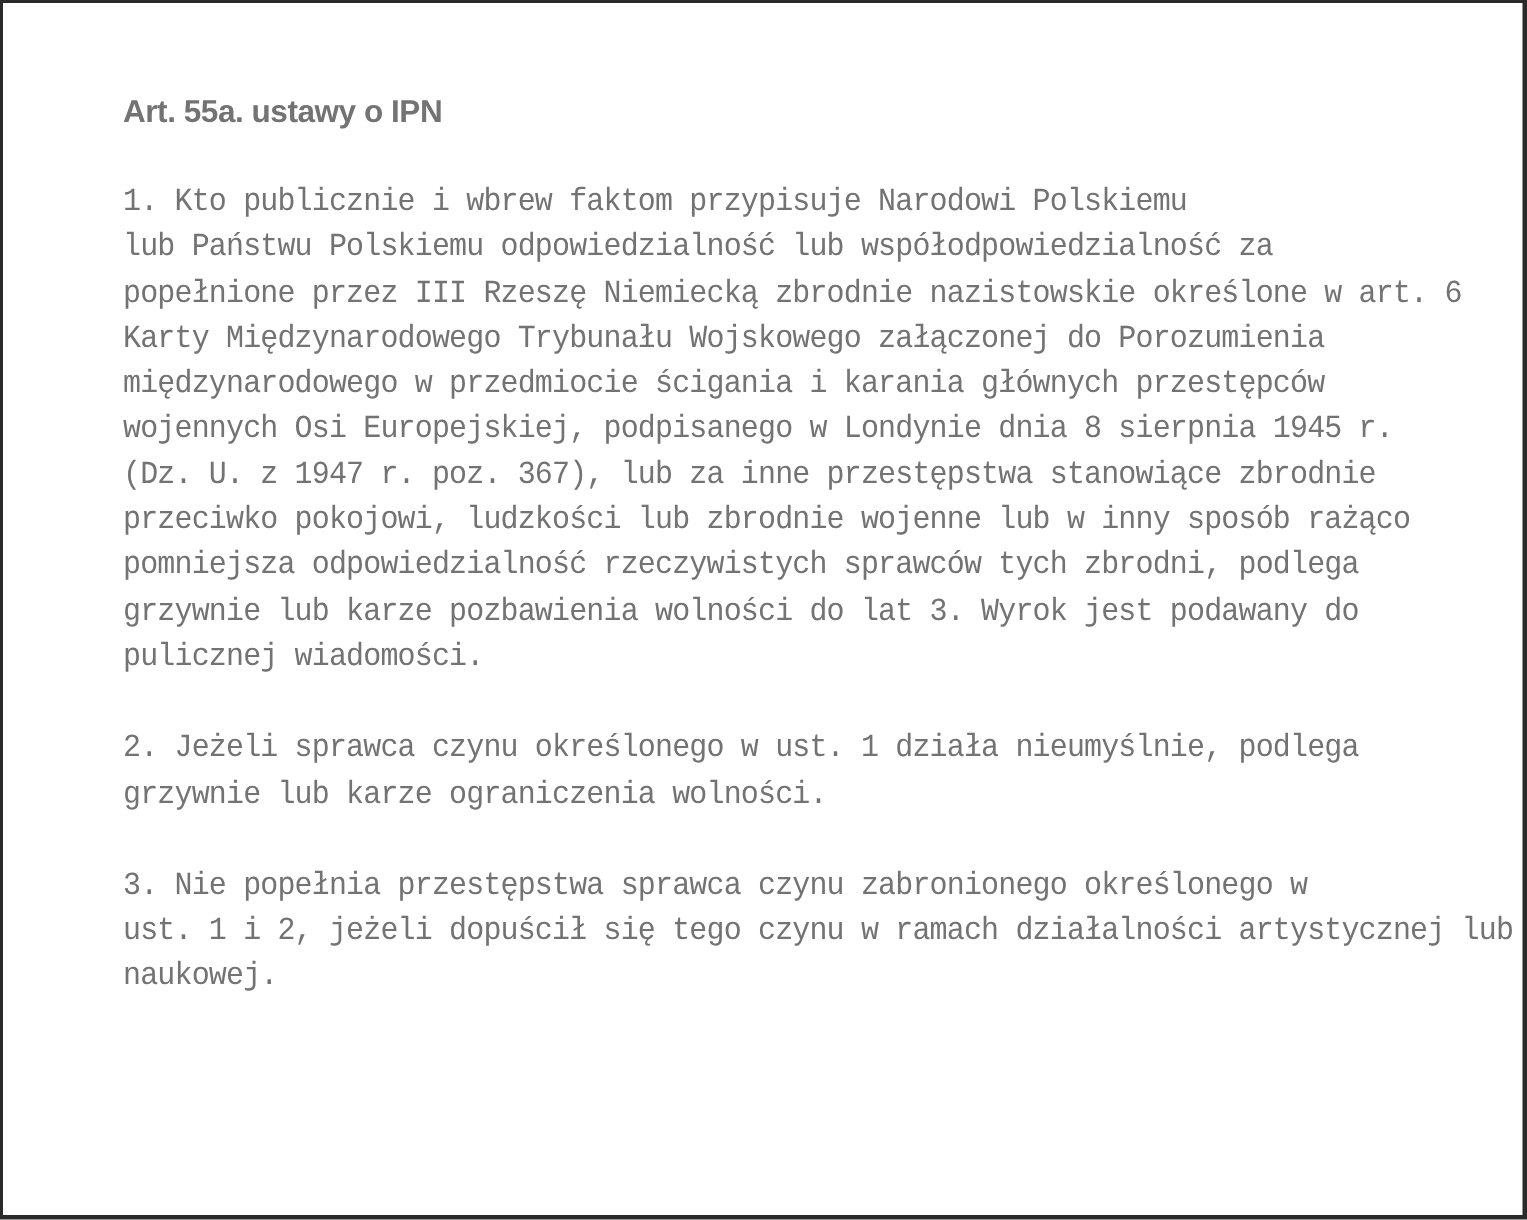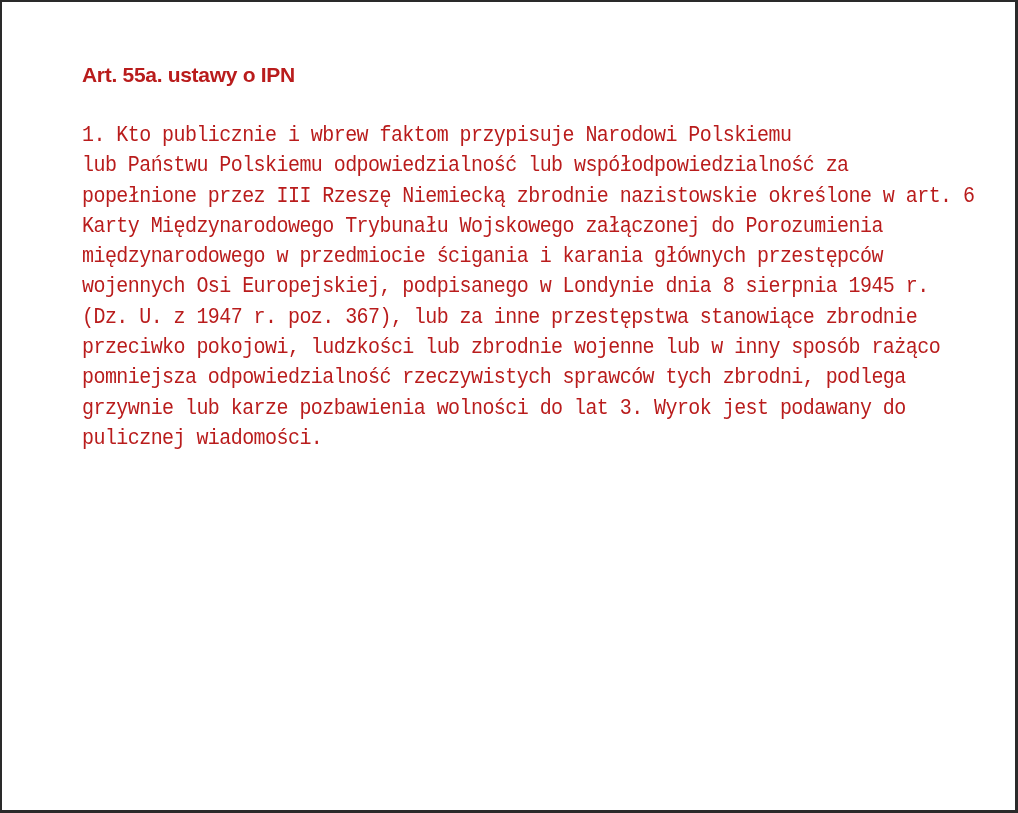--- a/index.html
+++ b/index.html
@@ -10,21 +10,21 @@
     box-sizing: border-box;
     border-top: 2px solid #2a2a2a;
     border-left: 2px solid #2a2a2a;
     border-right: 3px solid #2a2a2a;
     border-bottom: 3px solid #2a2a2a;
     background: #ffffff;
   }
   .content {
     position: absolute; left: 80px; top: 58px; width: 900px;
     font-family: "Liberation Sans", sans-serif;
-    color: #b91c1c;
+    color: #737373;
   }
   .title {
     font-size: 21px; font-weight: bold; letter-spacing: -0.3px;
     line-height: 30px; margin: 0 0 30px 0;
   }
   .para { margin: 0 0 31px 0; font-family: Liberation Mono, monospace; }
   .line {
     font-size: 21.5px; line-height: 30.3px; white-space: nowrap;
     letter-spacing: -0.6px; transform: scaleX(0.93); transform-origin: left center;
   }
@@ -43,15 +43,24 @@
       <div class="line">Karty Międzynarodowego Trybunału Wojskowego załączonej do Porozumienia</div>
       <div class="line">międzynarodowego w przedmiocie ścigania i karania głównych przestępców</div>
       <div class="line">wojennych Osi Europejskiej, podpisanego w Londynie dnia 8 sierpnia 1945 r.</div>
       <div class="line">(Dz. U. z 1947 r. poz. 367), lub za inne przestępstwa stanowiące zbrodnie</div>
       <div class="line">przeciwko pokojowi, ludzkości lub zbrodnie wojenne lub w inny sposób rażąco</div>
       <div class="line">pomniejsza odpowiedzialność rzeczywistych sprawców tych zbrodni, podlega</div>
       <div class="line">grzywnie lub karze pozbawienia wolności do lat 3. Wyrok jest podawany do</div>
       <div class="line">pulicznej wiadomości.</div>
     </div>
 
+    <div class="para">
+      <div class="line">2. Jeżeli sprawca czynu określonego w ust. 1 działa nieumyślnie, podlega</div>
+      <div class="line">grzywnie lub karze ograniczenia wolności.</div>
+    </div>
 
+    <div class="para">
+      <div class="line">3. Nie popełnia przestępstwa sprawca czynu zabronionego określonego w</div>
+      <div class="line">ust. 1 i 2, jeżeli dopuścił się tego czynu w ramach działalności artystycznej lub</div>
+      <div class="line">naukowej.</div>
+    </div>
   </div>
 </div>
 
 </body></html>

